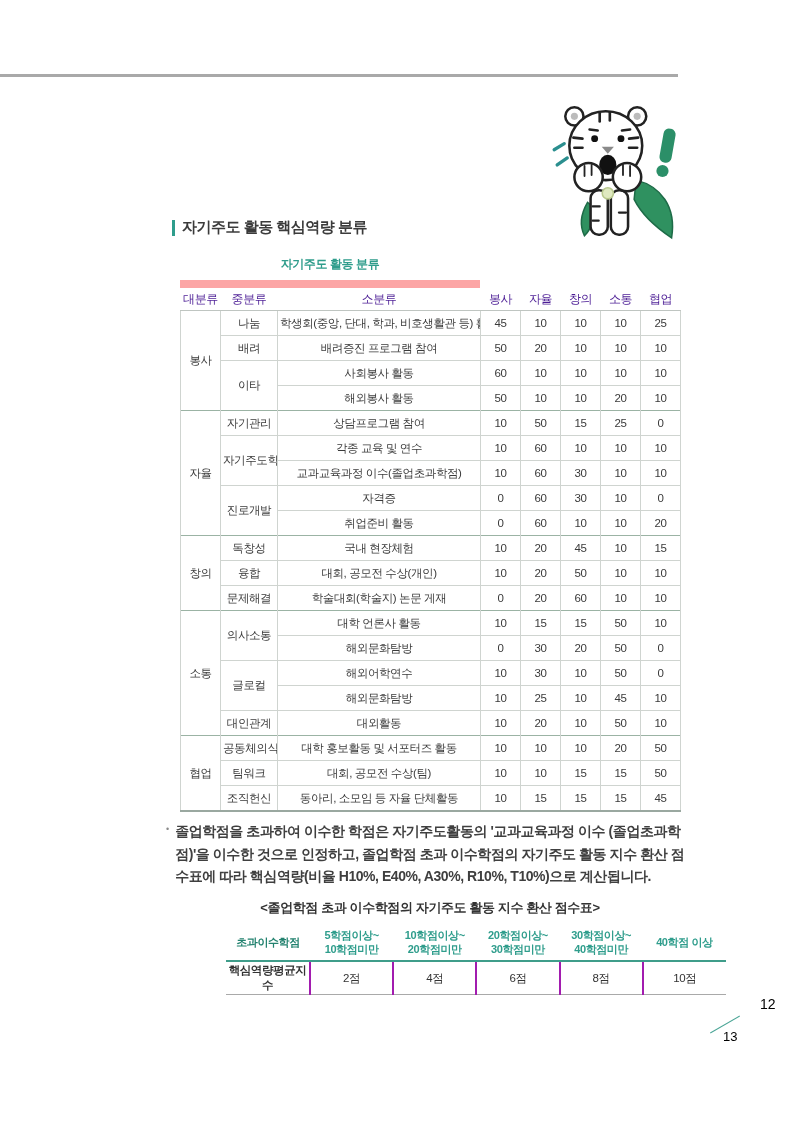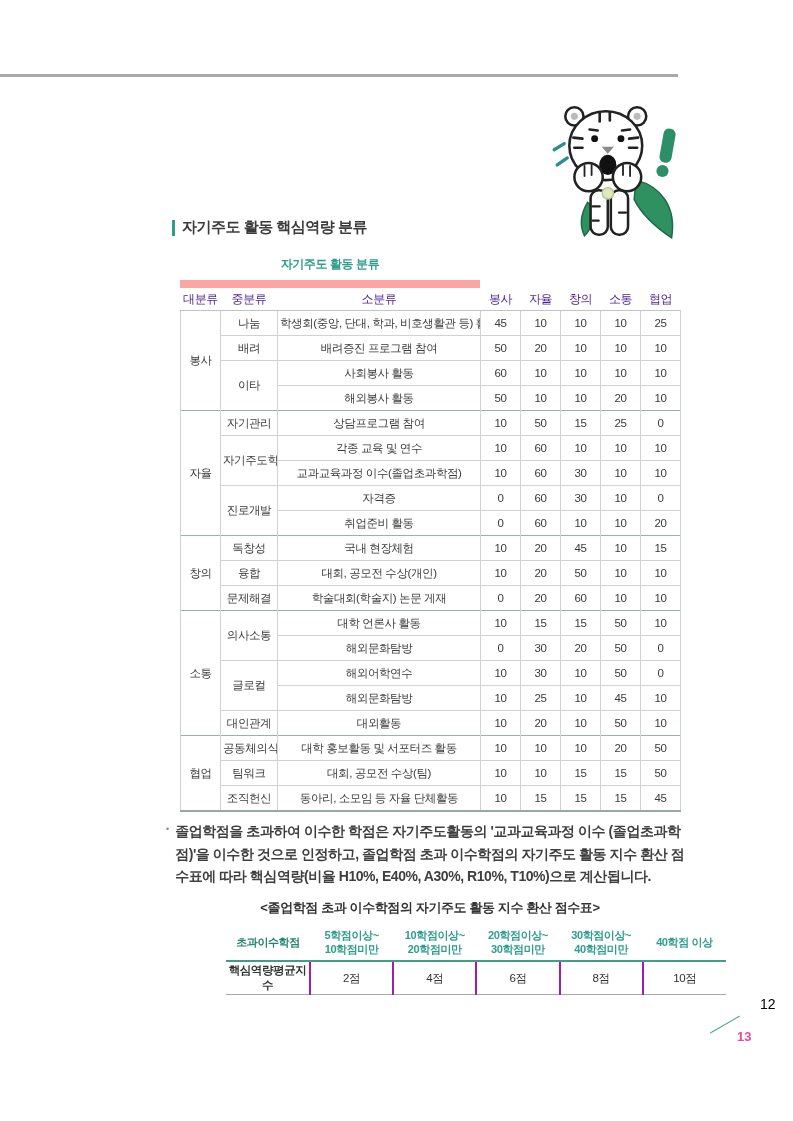--- a/index.html
+++ b/index.html
@@ -49,21 +49,21 @@
   table.conv tbody td{height:25px;text-align:center;font-size:11.5px;color:#333;
     border-bottom:1px solid #a9a9a9;letter-spacing:-0.4px;}
   table.conv tbody td + td{border-left:2px solid #a21caf;}
   table.conv tbody td.lbl{font-weight:bold;font-family:Liberation Serif, serif;}
 
   
   .page-num{position:absolute;left:700px;top:996px;width:64px;height:62px;}
   .page-num .n-top{position:absolute;left:28px;top:0;font-size:14px;color:#000000;margin-left:32px;}
   .page-num .slash{position:absolute;left:8px;top:28px;width:34px;border-top:1.5px solid #4aa596;
     transform:rotate(-30deg);}
-  .page-num .n-bot{position:absolute;left:37px;top:33px;font-size:13px;font-weight:bold;color:#ec4899;}
+  .page-num .n-bot{position:absolute;left:23px;top:33px;font-size:13px;font-weight:normal;color:#000000;}
 </style>
 </head>
 <body>
 
 <div class="page">
 
   <div class="top-rule"></div>
 
   <svg class="mascot" viewBox="0 0 160 150" xmlns="http://www.w3.org/2000/svg">
 

